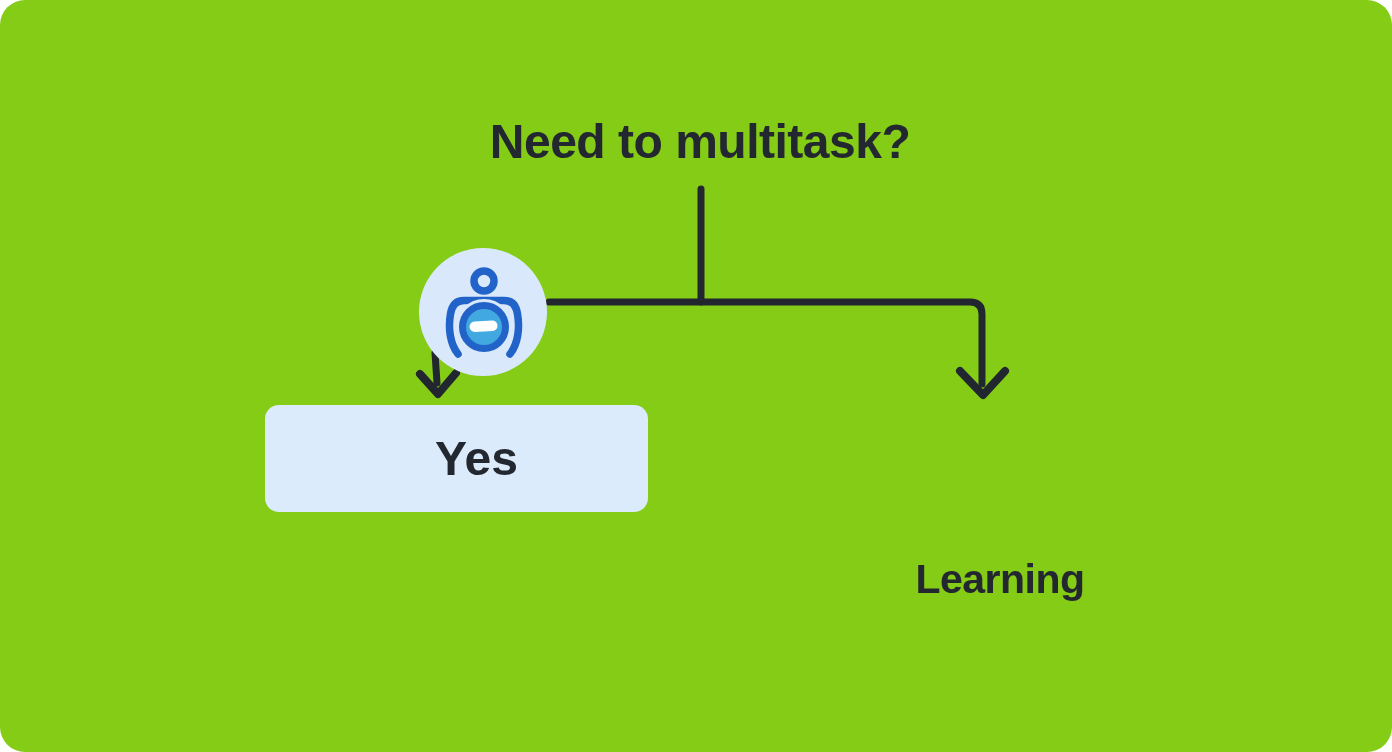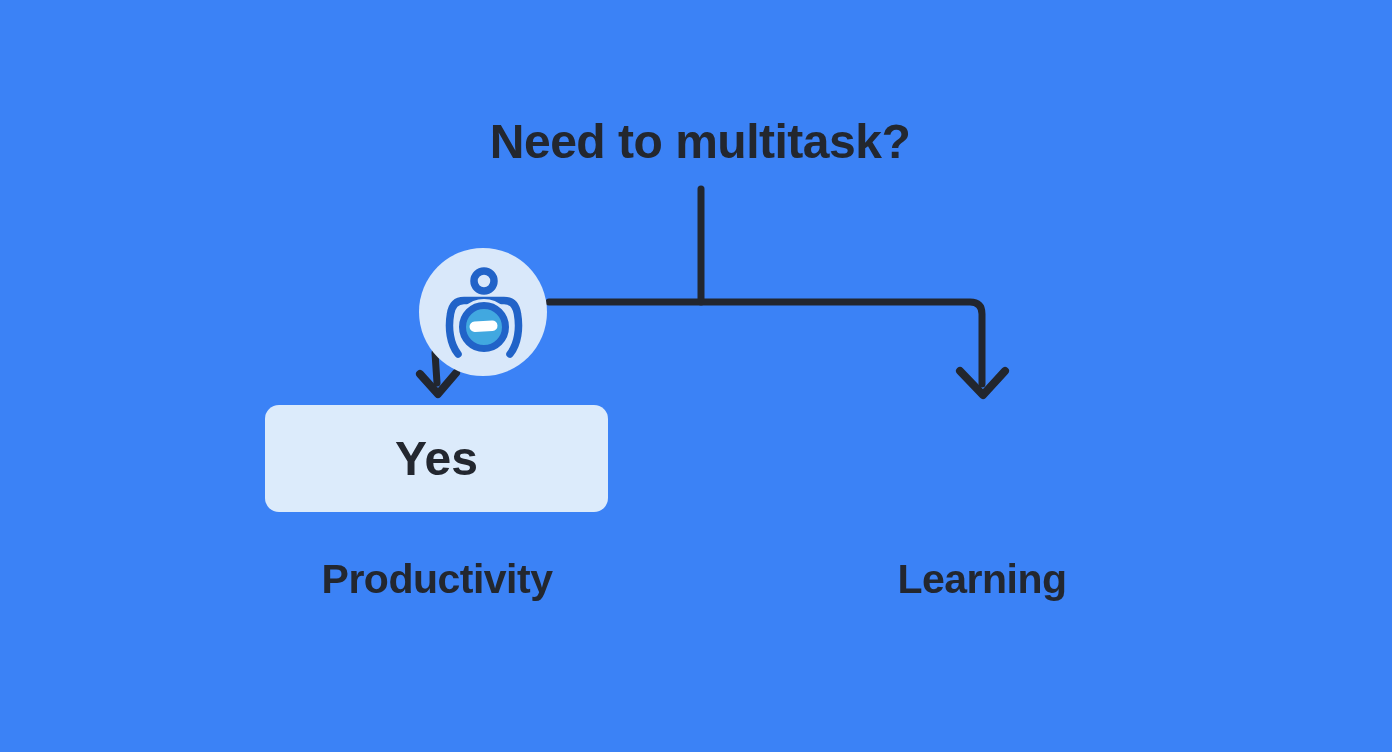--- a/index.html
+++ b/index.html
@@ -1,22 +1,23 @@
 <!DOCTYPE html>
 <html style="--text: #23272f; --line: #22262e; --yes_fill: #dcebfb; --no_fill: #86db94; --icon_bg: #d9e8fa; --icon_stroke: #2163c8; --icon_inner: #41a8e0;"><head>
 <meta charset="utf-8">
 <style>
   html,body{margin:0;padding:0;background:#ffffff;}
   .stage{
     position:relative;
     width:1392px;height:752px;
-    background:#3b82f6;
+    background:#84cc16;
     overflow:hidden;
     font-family:"Liberation Sans", sans-serif;
     color:var(--text,#23272f);
+    border-radius:25px;
   }
   .title{
     position:absolute;
     left:0;top:114px;width:1392px;
     text-align:center;
     transform:translateX(4px);
     font-size:48px;font-weight:700;
     letter-spacing:-0.5px;
     color:var(--text,#23272f);
   }
@@ -31,32 +32,33 @@
   }
   .icon-badge{
     position:absolute;left:416px;top:244px;width:136px;height:136px;
   }
   .node{
     position:absolute;top:405px;height:107px;width:343px;
     border-radius:14px;
     display:flex;align-items:center;justify-content:center;
     font-size:48px;font-weight:700;
     color:var(--text,#23272f);
+    padding-left:40px;
   }
   .node.yes{left:265px;background:var(--yes_fill,#dcebfb);}
   .node.no{left:813px;background:var(--no_fill,#86db94);}
   .sublabel{
     position:absolute;top:556px;width:400px;
     text-align:center;
     font-size:41px;font-weight:600;
     letter-spacing:-0.5px;
     color:var(--text,#23272f);
   }
   .sublabel.left{left:237px;}
-  .sublabel.right{left:782px;}
+  .sublabel.right{left:800px;}
 </style>
 </head>
 <body>
 
 <div class="stage">
 
   <div class="title">Need to multitask?</div>
 
   <svg class="connectors" viewBox="0 0 1392 752" aria-hidden="true">
 
@@ -82,17 +84,16 @@
     <circle cx="68" cy="83" r="21.5" fill="var(--icon_bg,#d9e8fa)" stroke="var(--icon_bg,#d9e8fa)" stroke-width="13"></circle>
 
     <circle cx="68" cy="83" r="21.5" fill="var(--icon_inner,#41a8e0)" stroke="var(--icon_stroke,#2163c8)" stroke-width="7"></circle>
 
     <rect x="53.5" y="77" width="28" height="10.5" rx="5.2" fill="#ffffff" transform="rotate(-3 67.5 82)"></rect>
   </svg>
 
   <div class="node yes">Yes</div>
 
 
-  <div class="sublabel left">Productivity</div>
 
   <div class="sublabel right">Learning</div>
 
 </div>
 
 </body></html>

